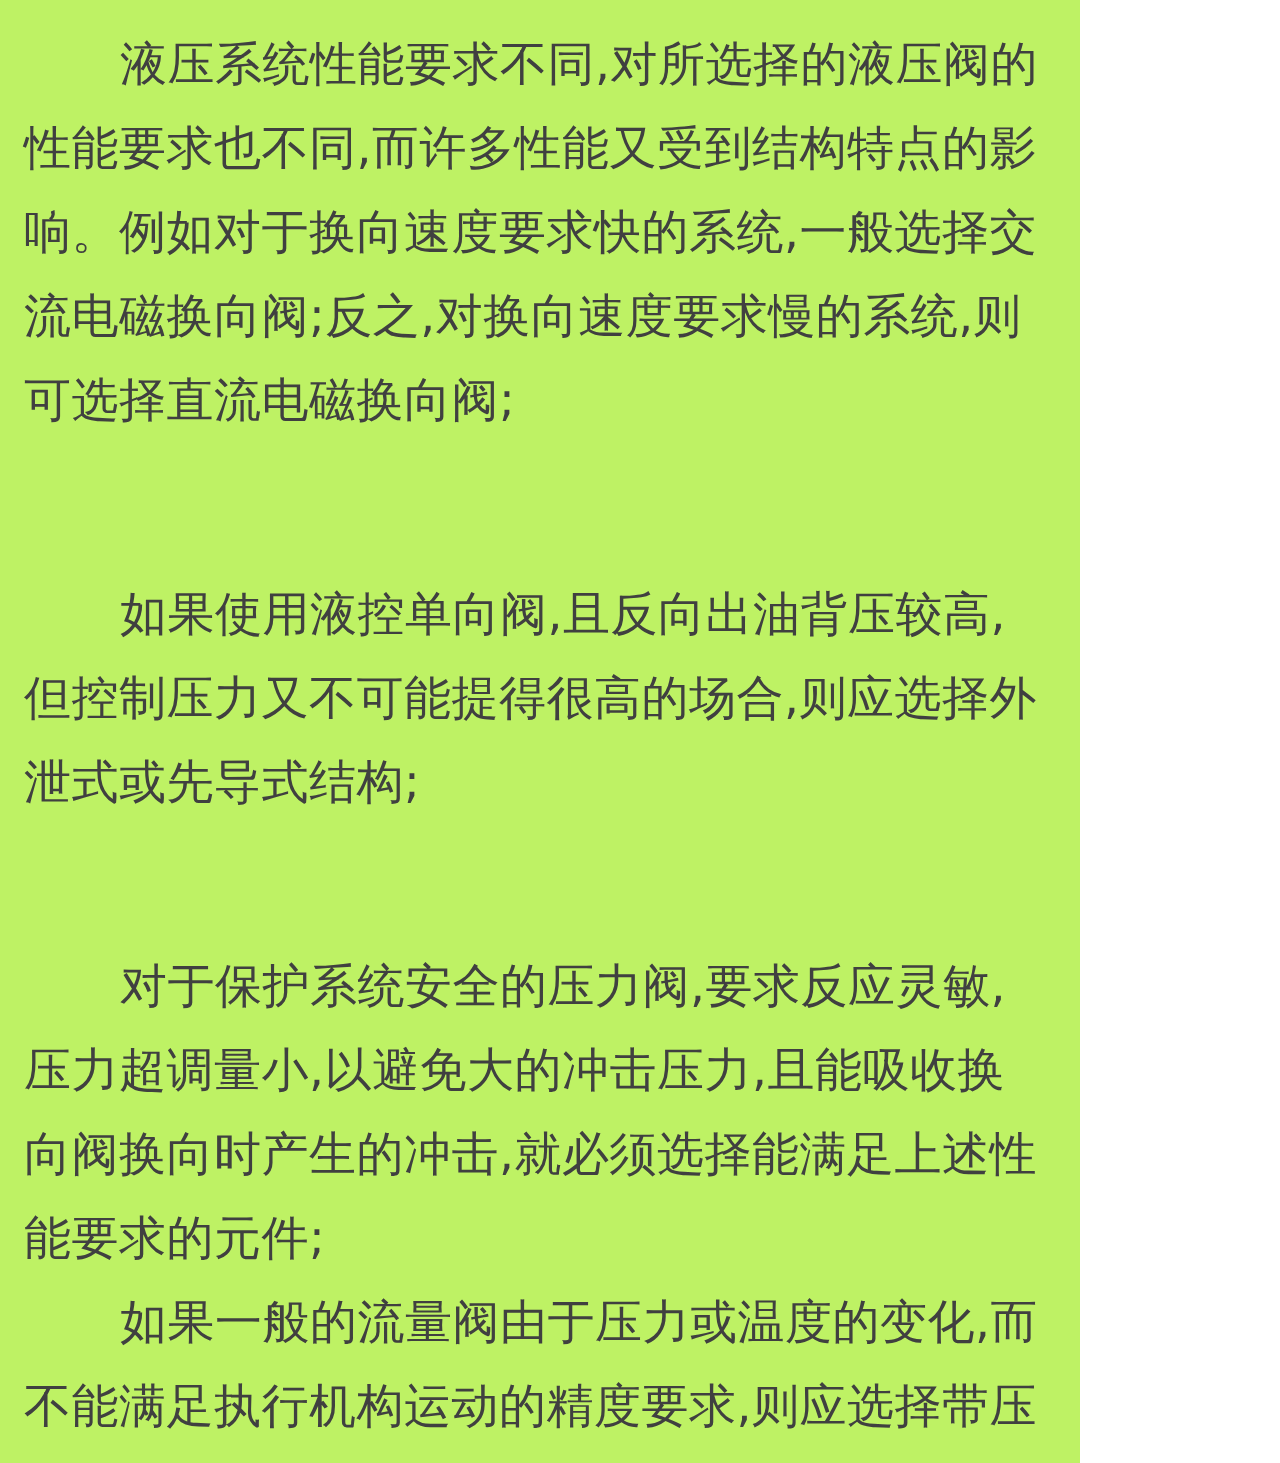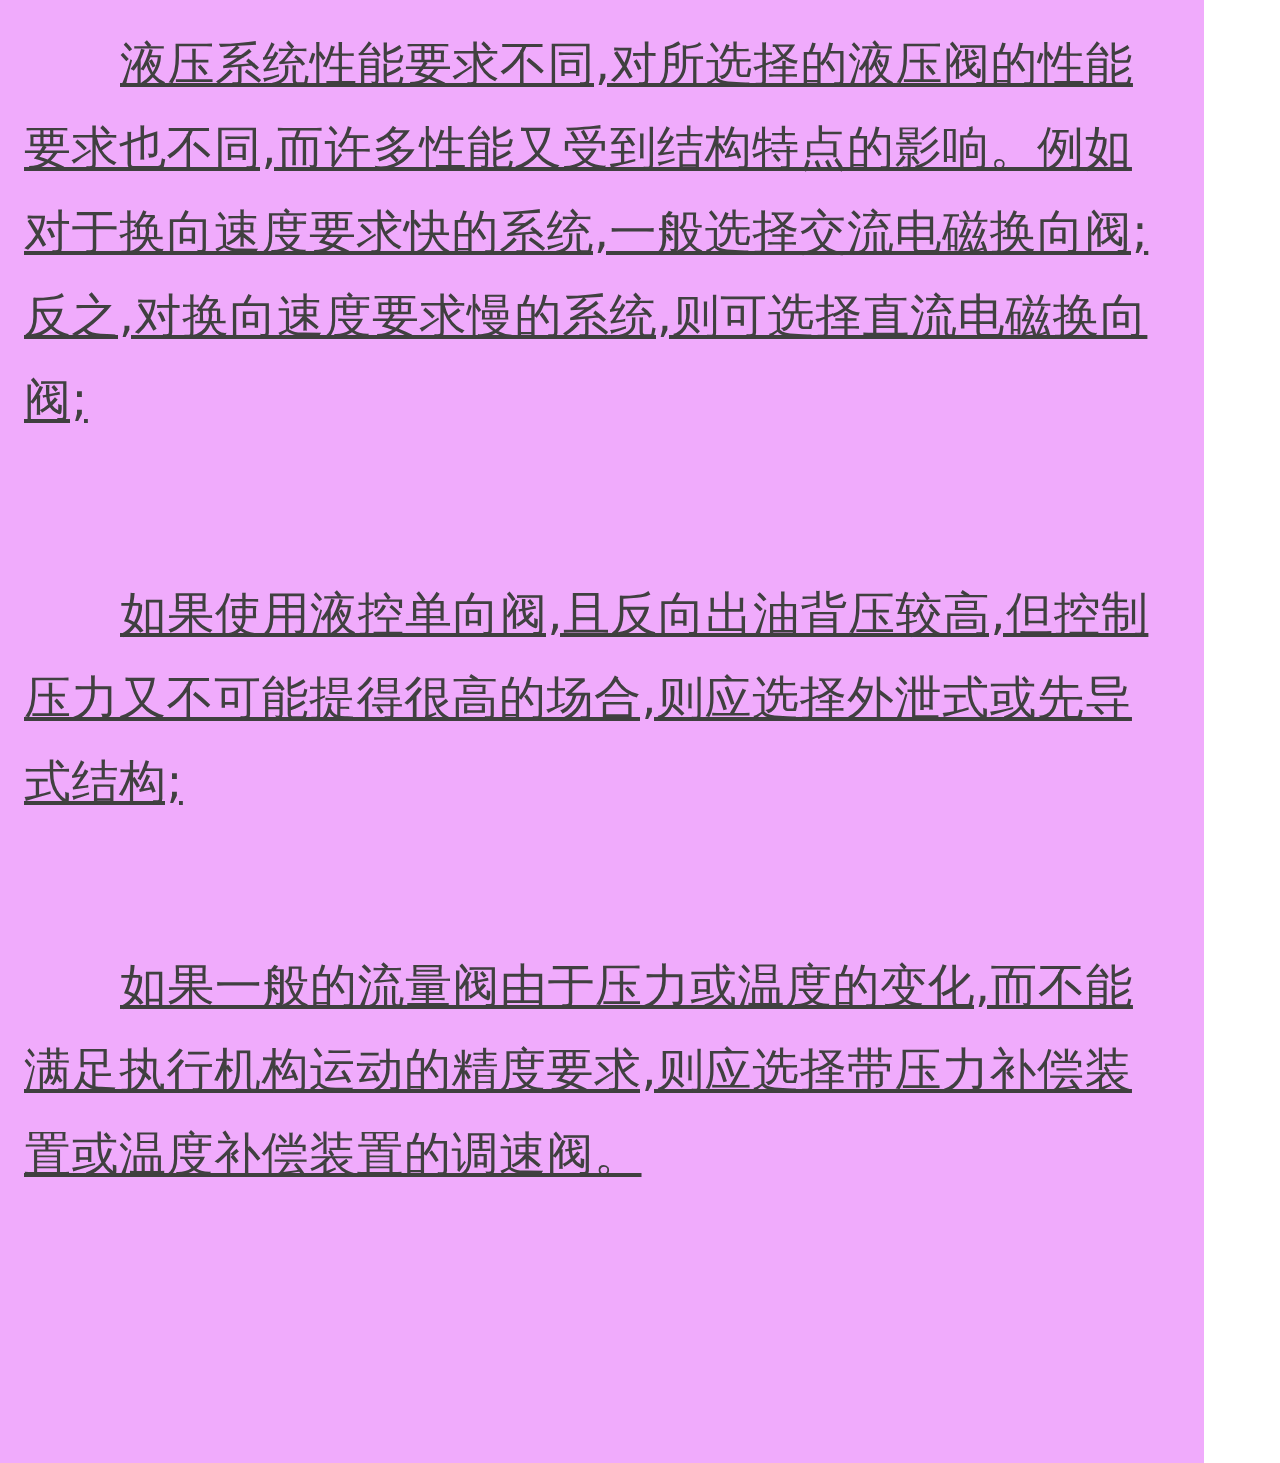--- a/index.html
+++ b/index.html
@@ -9,25 +9,24 @@
   }
   body {
     width: 1280px;
     height: 1463px;
     overflow: hidden;
     font-family: "DejaVu Sans", "Liberation Sans", sans-serif;
     color: #3f3f3f;
   }
   .page {
     box-sizing: border-box;
-    width: 1204px;
+    width: 1080px;
     height: 1463px;
     padding: 22px 40px 0 24px;
-    background: #f0abfc;
-    text-decoration: underline;
+    background: #bef264;
   }
   .para {
     font-size: 47px;
     line-height: 84px;
     letter-spacing: 0.5px;
     text-indent: 96px;
     color: #404040;
     font-weight: 400;
     text-align: left;
     margin: 0;
@@ -45,18 +44,19 @@
 
   <div class="gap-lg"></div>
 
 
   <div class="gap-md"></div>
 
   <p class="para">如果使用液控单向阀,且反向出油背压较高,但控制压力又不可能提得很高的场合,则应选择外泄式或先导式结构;</p>
 
   <div class="gap-lg"></div>
 
+  <p class="para">对于保护系统安全的压力阀,要求反应灵敏,压力超调量小,以避免大的冲击压力,且能吸收换向阀换向时产生的冲击,就必须选择能满足上述性能要求的元件;</p>
 
   <div class="gap-sm"></div>
 
   <p class="para">如果一般的流量阀由于压力或温度的变化,而不能满足执行机构运动的精度要求,则应选择带压力补偿装置或温度补偿装置的调速阀。</p>
 
 </div>
 
 </body></html>

